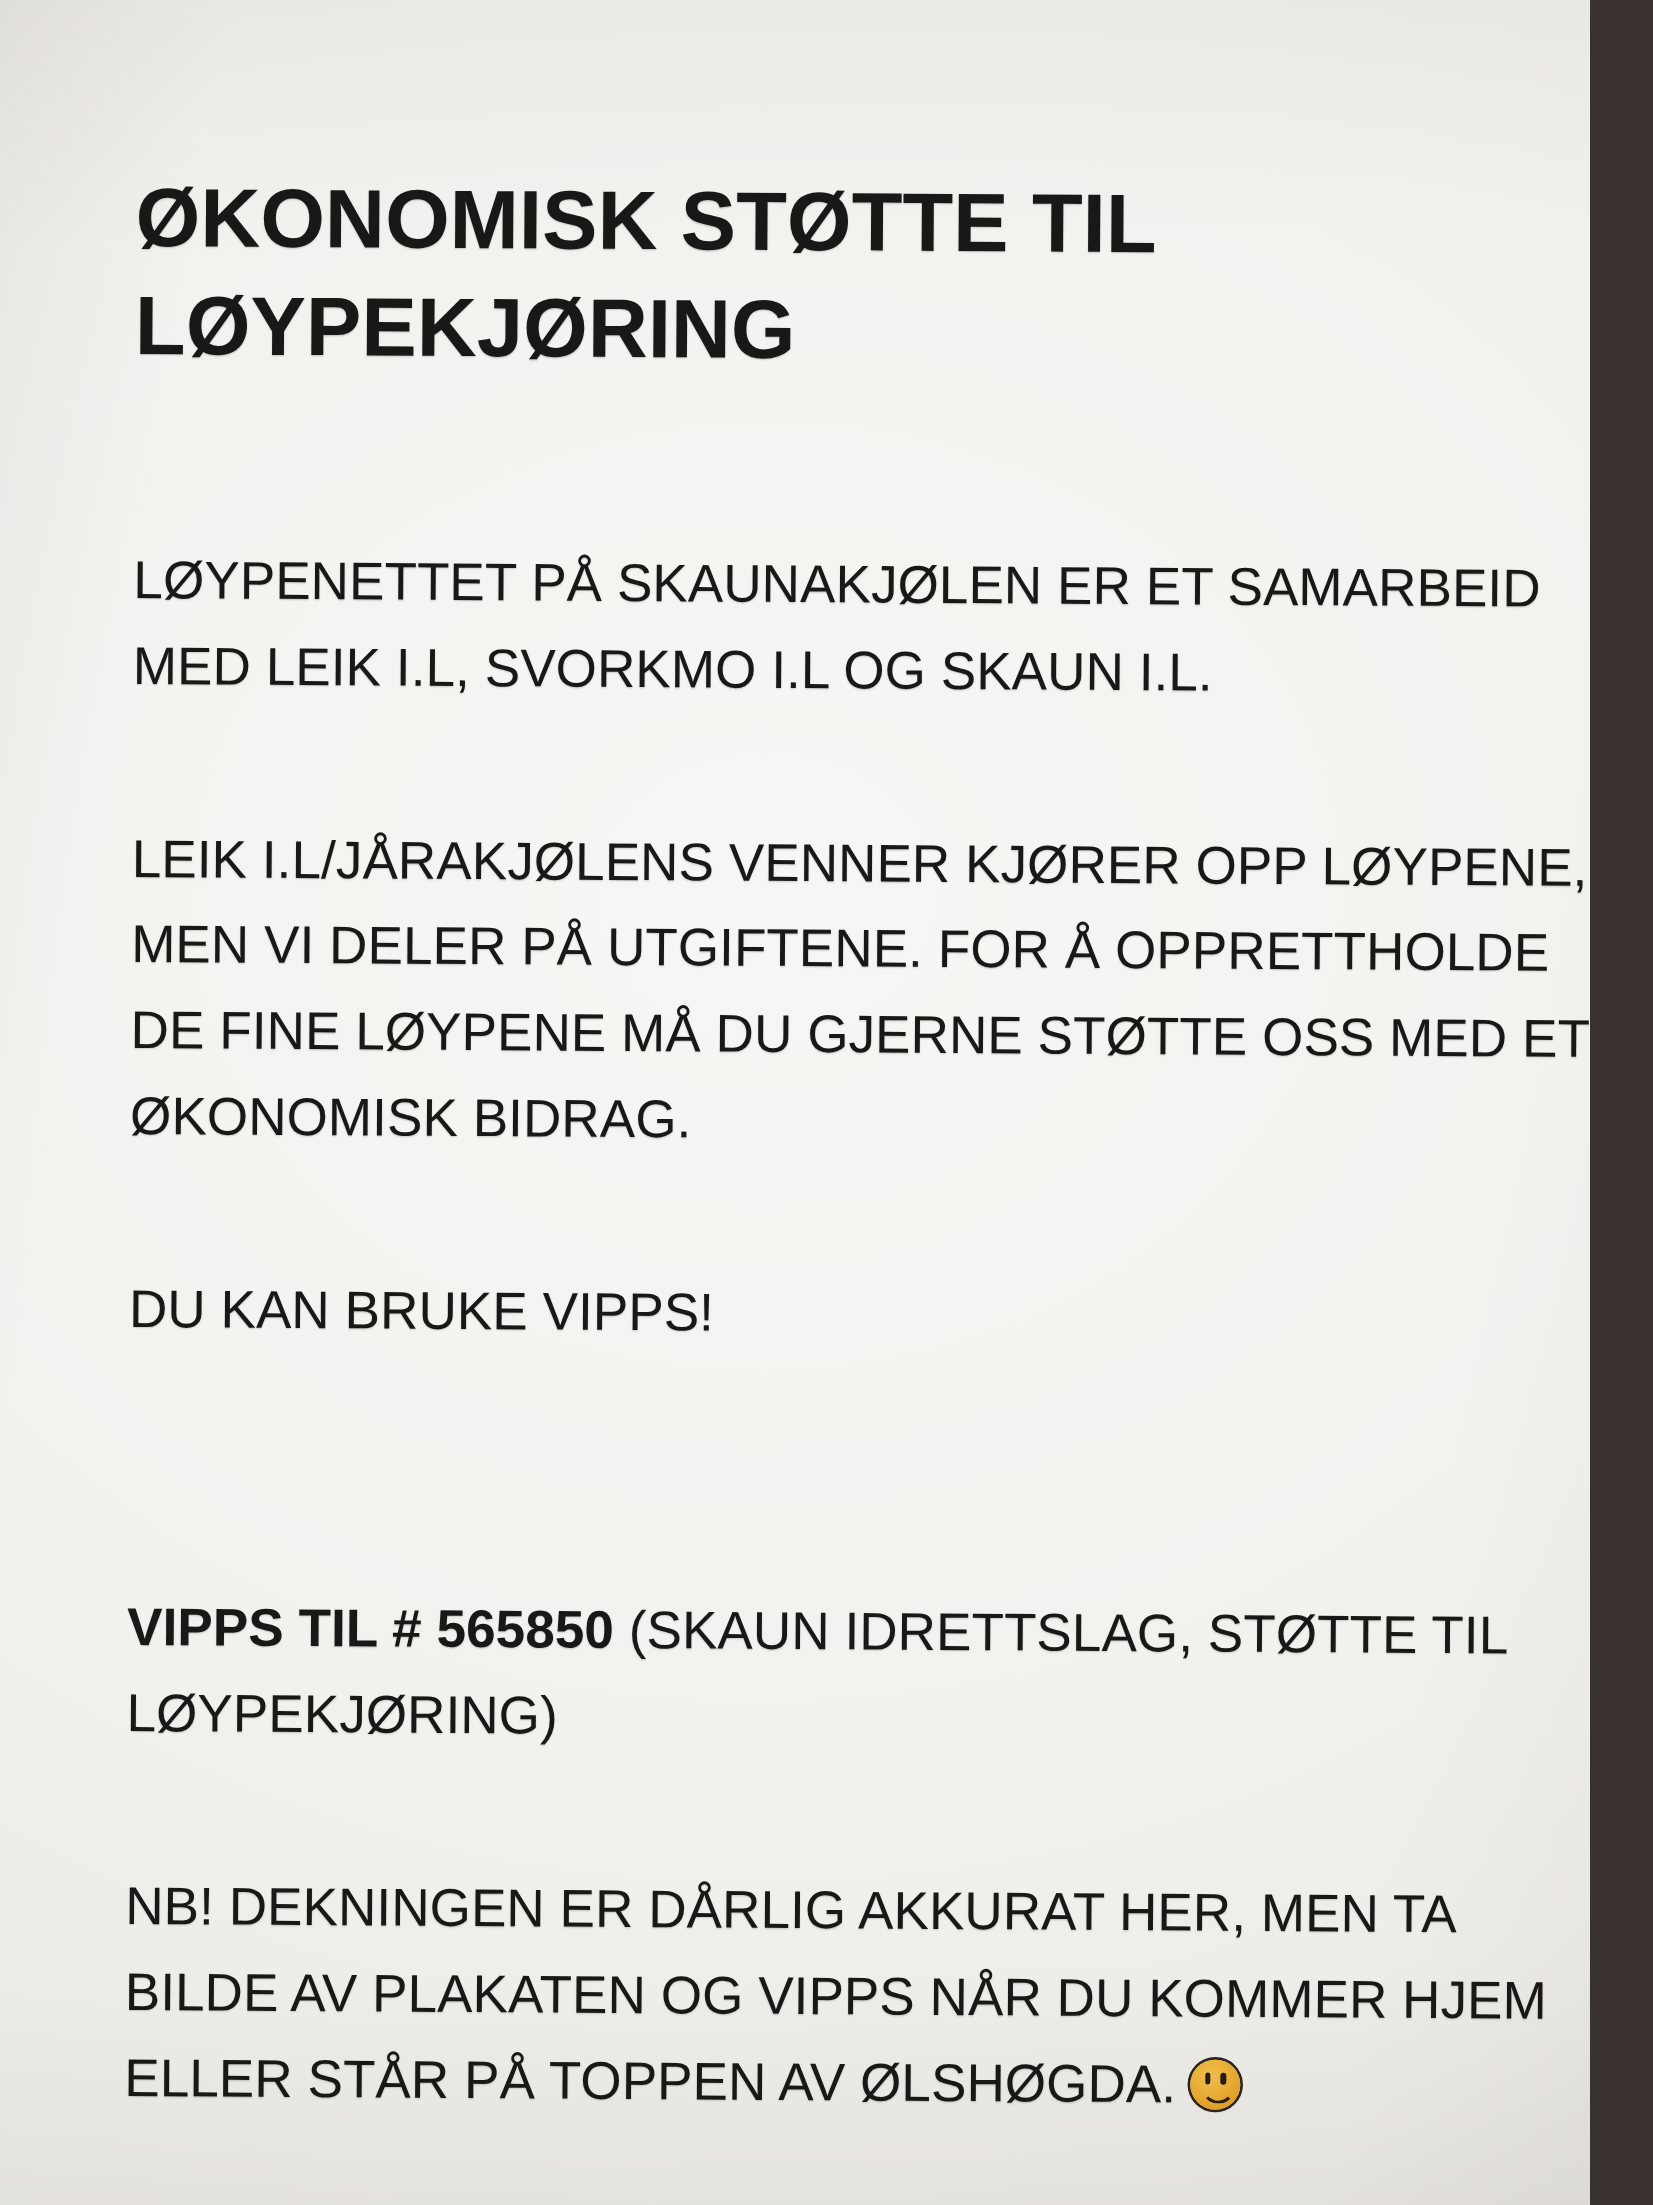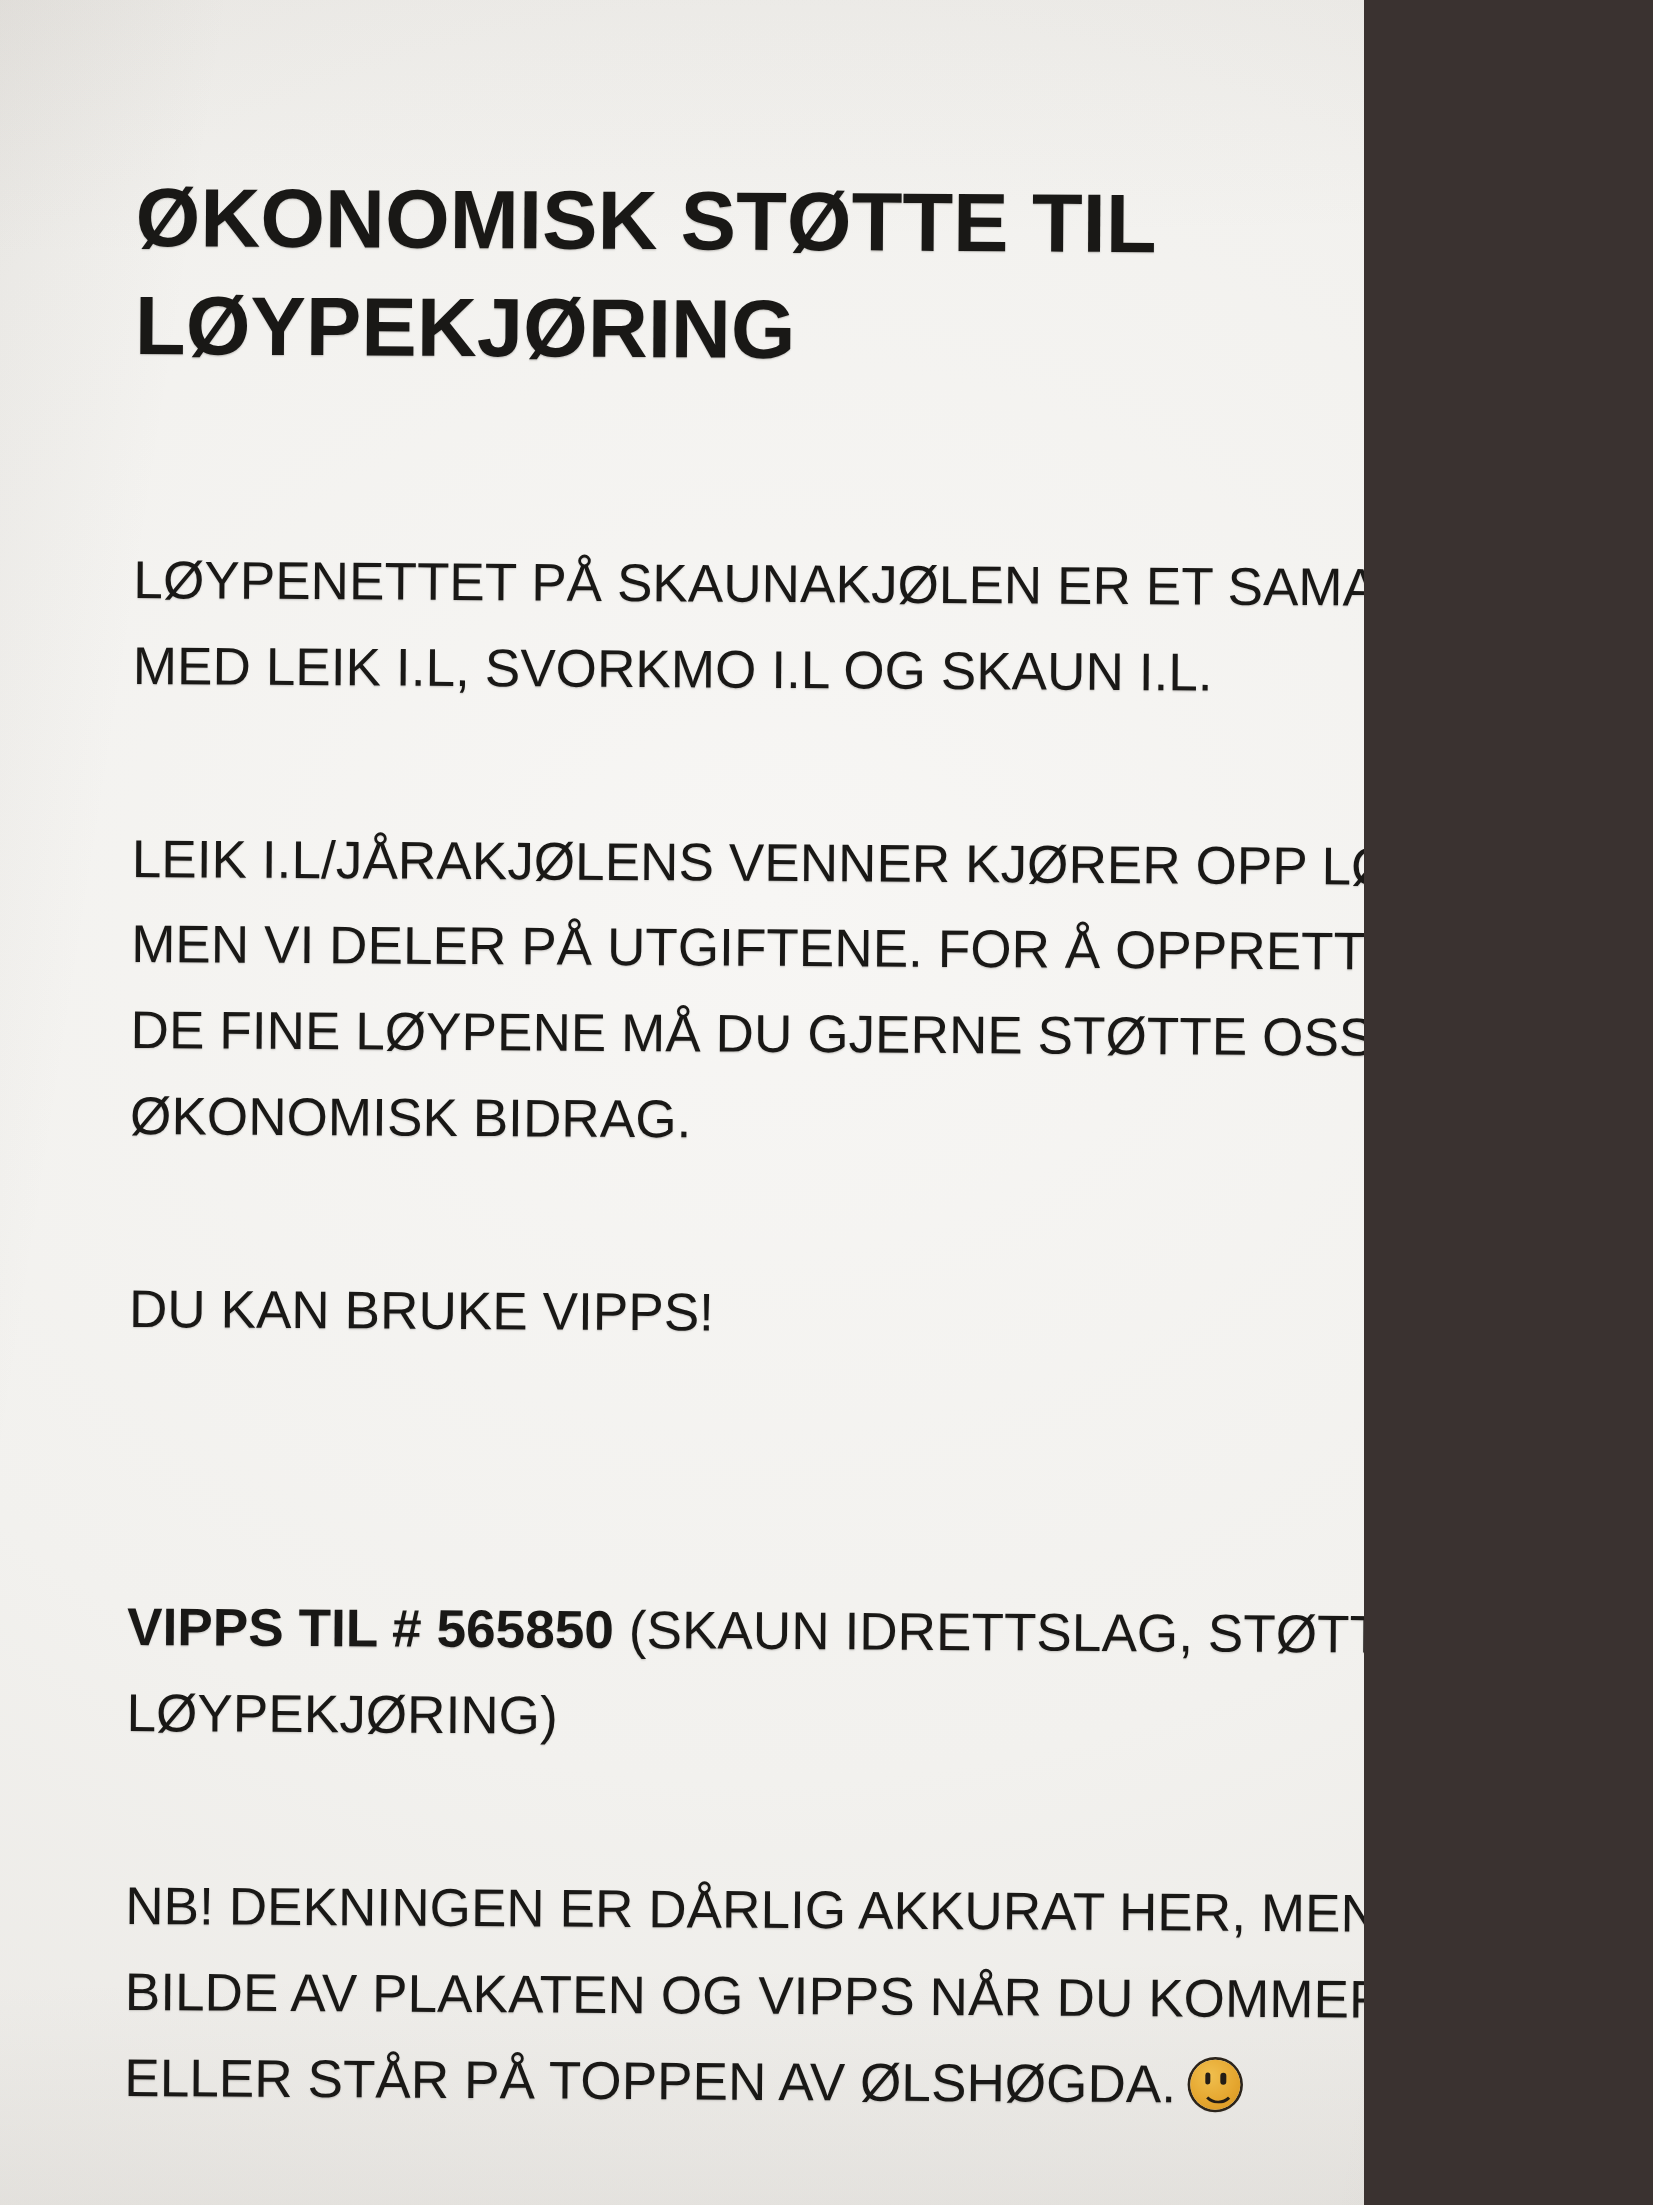--- a/index.html
+++ b/index.html
@@ -3,21 +3,21 @@
 <meta charset="utf-8">
 <style>
   html, body {
     margin: 0;
     padding: 0;
     background: #3a3230;
   }
 
   #sheet {
     position: relative;
-    width: 1364px;
+    width: 1590px;
     height: 2205px;
     overflow: hidden;
     background: #6b5c52;
     font-family: "Liberation Sans", sans-serif;
   }
 
   
   .backdrop {
     position: absolute;
     inset: 0;

